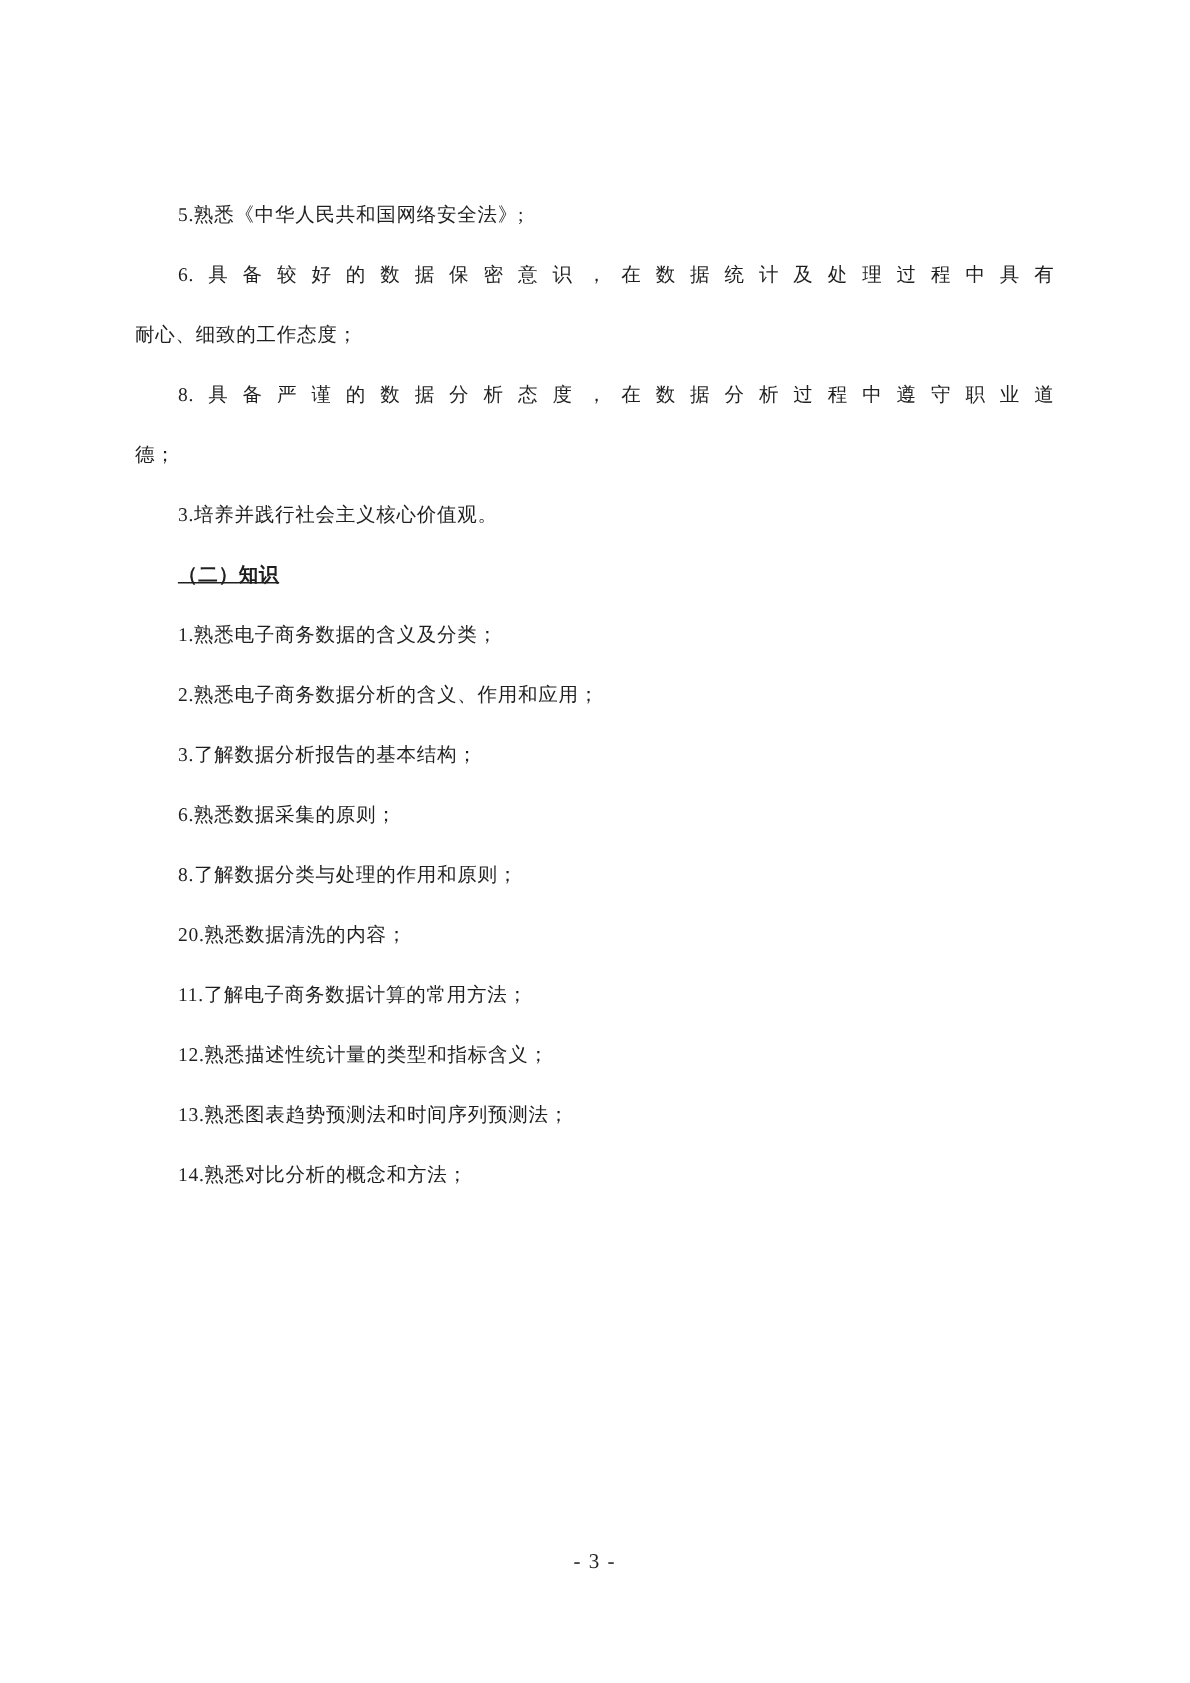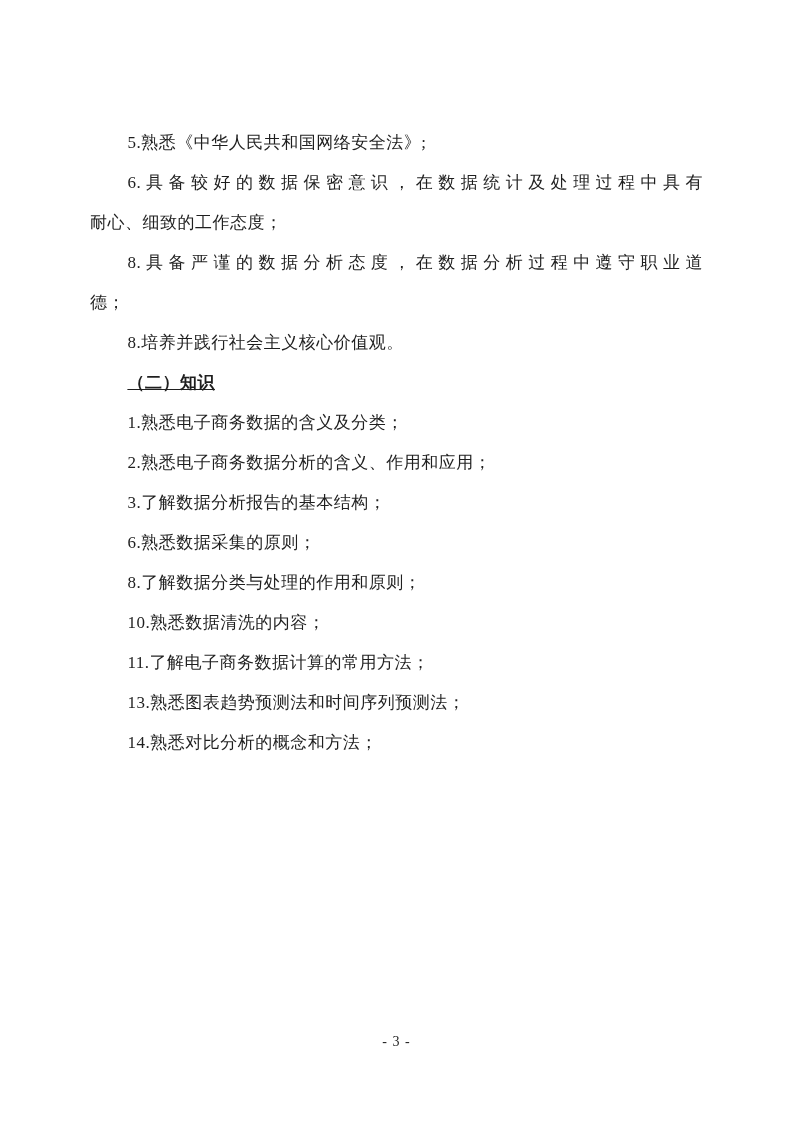--- a/index.html
+++ b/index.html
@@ -16,21 +16,21 @@
     font-family: "Liberation Serif", "DejaVu Serif", serif;
     color: #1f1f1f;
   }
   .content {
     position: absolute;
     top: 123px;
     left: 90px;
     right: 90px;
   }
   .ln {
-    font-size: 17px;
+    font-size: 13px;
     line-height: 40px;
     height: 40px;
     white-space: nowrap;
     letter-spacing: 0.5px;
   }
   .ind {
     text-indent: 2.2em;
   }
   .fill {
     white-space: normal;
@@ -58,28 +58,29 @@
 </head>
 <body>
 
 <div class="page">
   <div class="content">
     <div class="ln ind">5.熟悉《中华人民共和国网络安全法》;</div>
     <div class="ln ind fill">6.具备较好的数据保密意识，在数据统计及处理过程中具有</div>
     <div class="ln">耐心、细致的工作态度；</div>
     <div class="ln ind fill">8.具备严谨的数据分析态度，在数据分析过程中遵守职业道</div>
     <div class="ln">德；</div>
-    <div class="ln ind">8.培养并践行社会主义核心价值观。</div>
+    <div class="ln ind">3.培养并践行社会主义核心价值观。</div>
     <div class="ln ind bold">（二）知识</div>
     <div class="ln ind">1.熟悉电子商务数据的含义及分类；</div>
     <div class="ln ind">2.熟悉电子商务数据分析的含义、作用和应用；</div>
     <div class="ln ind">3.了解数据分析报告的基本结构；</div>
     <div class="ln ind">6.熟悉数据采集的原则；</div>
     <div class="ln ind">8.了解数据分类与处理的作用和原则；</div>
-    <div class="ln ind">10.熟悉数据清洗的内容；</div>
+    <div class="ln ind">20.熟悉数据清洗的内容；</div>
     <div class="ln ind">11.了解电子商务数据计算的常用方法；</div>
+    <div class="ln ind">12.熟悉描述性统计量的类型和指标含义；</div>
     <div class="ln ind">13.熟悉图表趋势预测法和时间序列预测法；</div>
     <div class="ln ind">14.熟悉对比分析的概念和方法；</div>
   </div>
   <div class="footer">
     <span class="pagenum">- 3 -</span>
   </div>
 </div>
 
 </body></html>

